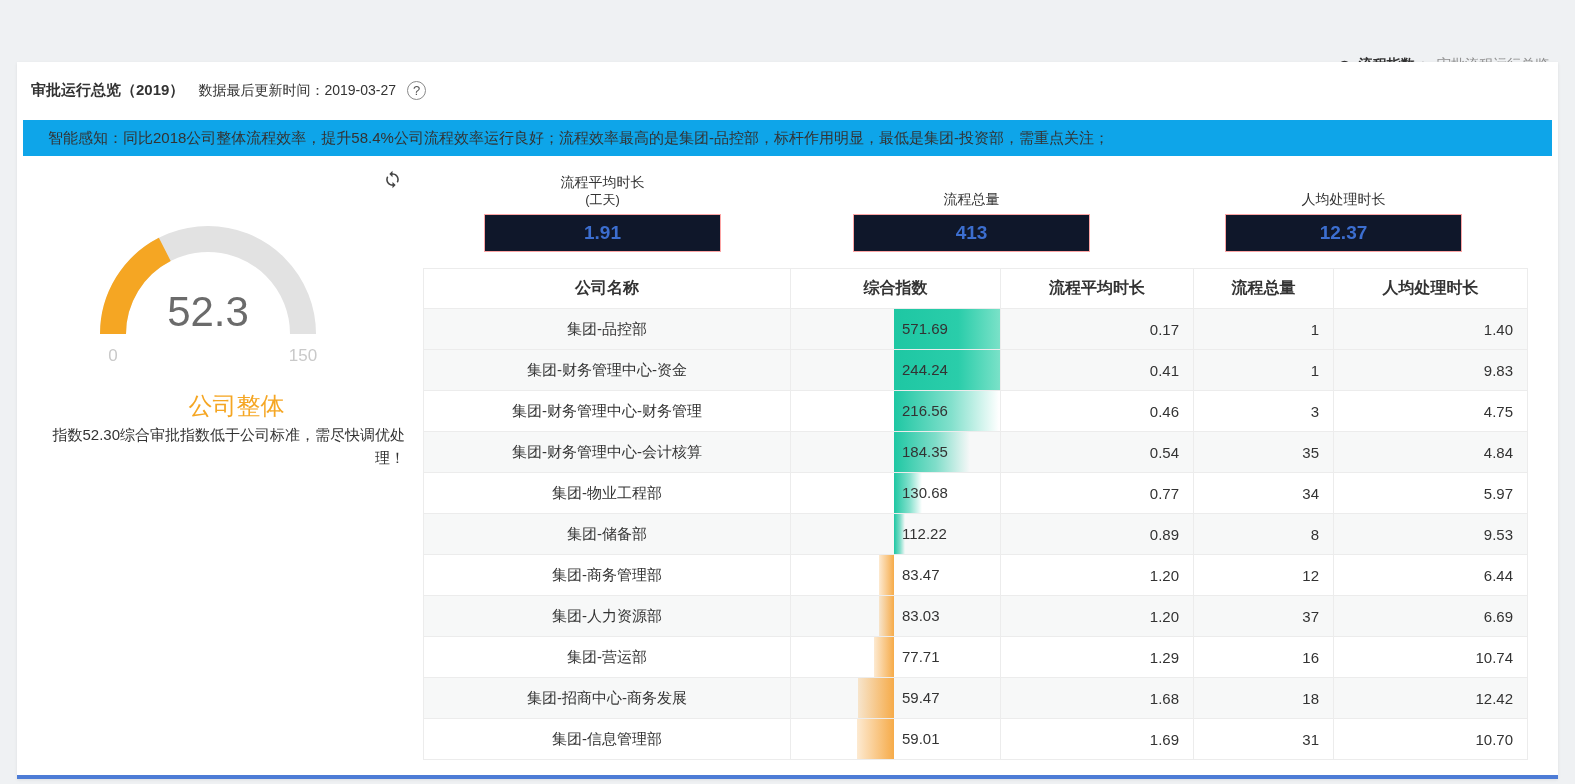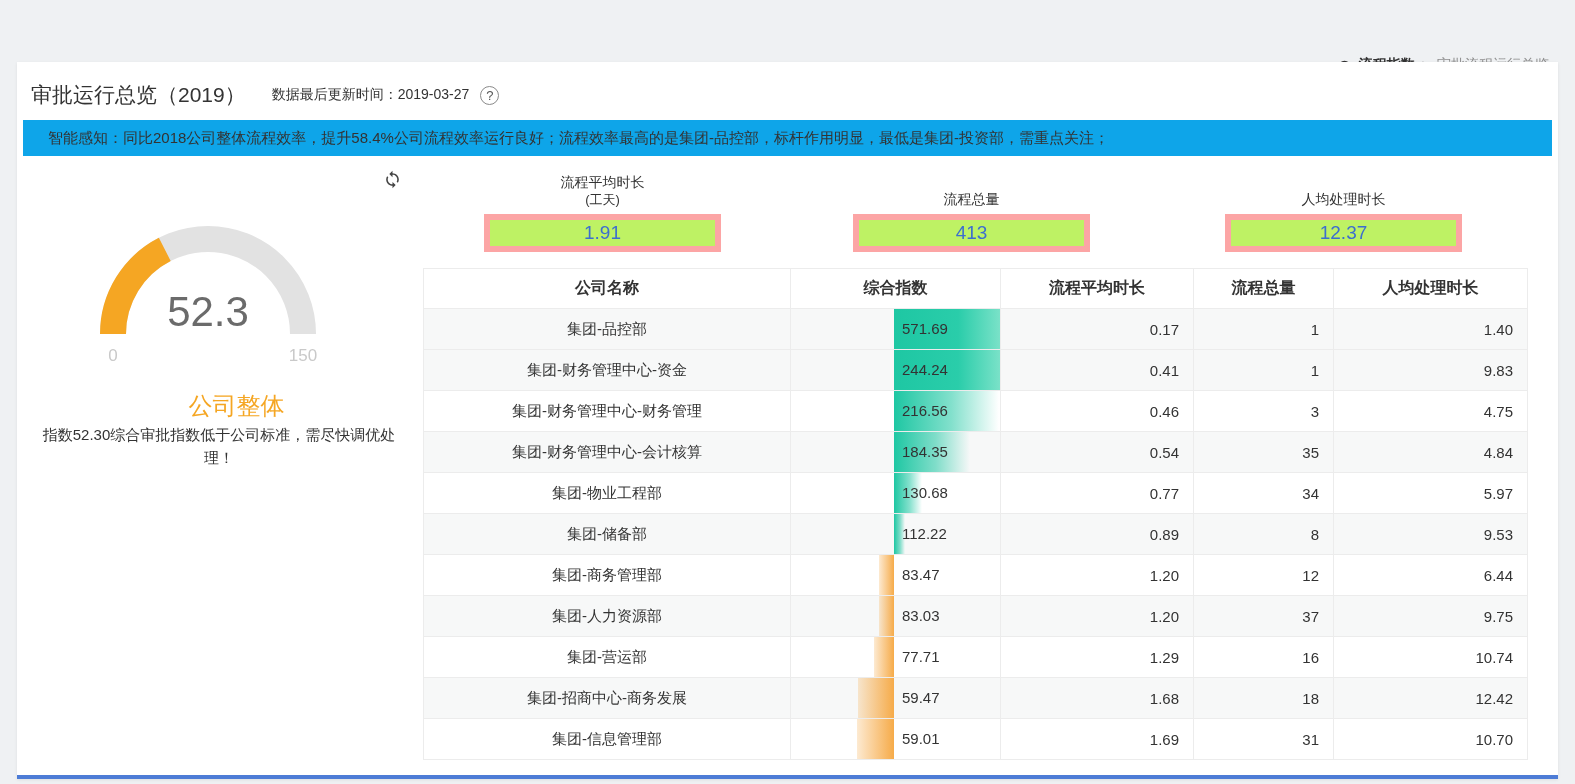--- a/index.html
+++ b/index.html
@@ -25,59 +25,59 @@
 
   
   .card {
     position: absolute; left: 17px; top: 62px;
     width: 1541px; height: 717px;
     background: #ffffff;
     box-shadow: 0 1px 3px rgba(0,0,0,.08);
     overflow: hidden;
   }
   .title-row { display: flex; align-items: center; padding: 19px 0 0 14px; }
-  .page-title { font-size: 21px; font-weight: normal; color: #333; }
-  .updated { font-size: 14px; color: #333; margin-left: 26px; }
+  .page-title { font-size: 15px; font-weight: bold; color: #333; }
+  .updated { font-size: 14px; color: #333; margin-left: 14px; }
   .help {
     width: 19px; height: 19px; margin-left: 11px;
     border: 1px solid #8a8a8a; border-radius: 50%;
     display: inline-flex; align-items: center; justify-content: center;
     font-size: 13px; color: #555; cursor: pointer;
   }
   .insight {
     position: absolute; left: 6px; right: 6px; top: 58px; height: 36px;
     background: #0ea5e9;
     display: flex; align-items: center;
     padding-left: 25px; font-size: 15px; color: #333;
   }
 
   
   .gauge-panel { position: absolute; left: 0; top: 100px; width: 410px; height: 410px; }
   .refresh { position: absolute; left: 366px; top: 8px; cursor: pointer; }
   .gauge-wrap { position: absolute; left: 71px; top: 52px; width: 240px; height: 155px; }
   .gauge-title { position: absolute; left: 0; right: 0; top: 228px; text-align: center; font-size: 24px; font-weight: 500; }
   .gauge-desc {
     position: absolute; left: 16px; right: 22px; top: 262px;
-    text-align: center; font-size: 15px; color: #333; line-height: 1.5;
+    text-align: right; font-size: 15px; color: #333; line-height: 1.5;
   }
 
   
   .kpi { position: absolute; width: 237px; text-align: center; }
   .kpi-a { left: 467px; top: 108px; }
   .kpi-b { left: 836px; top: 108px; }
   .kpi-c { left: 1208px; top: 108px; }
   .kpi-label {
     height: 44px; display: flex; flex-direction: column; justify-content: flex-end;
     font-size: 14px; color: #333; line-height: 1.35; padding-bottom: 5px;
   }
   .kpi-sub { font-size: 13px; }
   .kpi-box {
-    height: 38px; border: 6px solid #fca5a5; background: #bef264;
+    height: 38px; border: 1px solid #fca5a5; background: #0f172a;
     display: flex; align-items: center; justify-content: center;
-    font-size: 19px; font-weight: normal; color: #3c6ecf;
+    font-size: 19px; font-weight: bold; color: #3c6ecf;
   }
 
   
   .table-wrap { position: absolute; left: 406px; top: 206px; width: 1104px; }
   table { border-collapse: collapse; width: 1104px; table-layout: fixed; font-size: 15px; }
   th, td { border: 1px solid #ececec; height: 40px; padding: 0; }
   thead th { font-size: 16px; font-weight: bold; text-align: center; background: #fff; color: #333; margin-top: 8px; }
   td.col-name { text-align: center; }
   td.col-index { position: relative; overflow: hidden; }
   .bar { position: absolute; top: 0; bottom: 0; z-index: 0; }
@@ -226,21 +226,21 @@
             <td class="col-index"><span class="bar" style="left: 88.123px; width: 14.877px; background: linear-gradient(90deg, rgba(246, 171, 73, 0.25) 0%, rgb(246, 171, 73) 100%);"></span><span class="index-num">83.47</span></td>
             <td class="col-num">1.20</td>
             <td class="col-num">12</td>
             <td class="col-num">6.44</td>
           </tr>
           <tr class="stripe">
             <td class="col-name">集团-人力资源部</td>
             <td class="col-index"><span class="bar" style="left: 87.727px; width: 15.273px; background: linear-gradient(90deg, rgba(246, 171, 73, 0.25) 0%, rgb(246, 171, 73) 100%);"></span><span class="index-num">83.03</span></td>
             <td class="col-num">1.20</td>
             <td class="col-num">37</td>
-            <td class="col-num">9.75</td>
+            <td class="col-num">6.69</td>
           </tr>
           <tr class="">
             <td class="col-name">集团-营运部</td>
             <td class="col-index"><span class="bar" style="left: 82.939px; width: 20.061px; background: linear-gradient(90deg, rgba(246, 171, 73, 0.25) 0%, rgb(246, 171, 73) 100%);"></span><span class="index-num">77.71</span></td>
             <td class="col-num">1.29</td>
             <td class="col-num">16</td>
             <td class="col-num">10.74</td>
           </tr>
           <tr class="stripe">
             <td class="col-name">集团-招商中心-商务发展</td>

